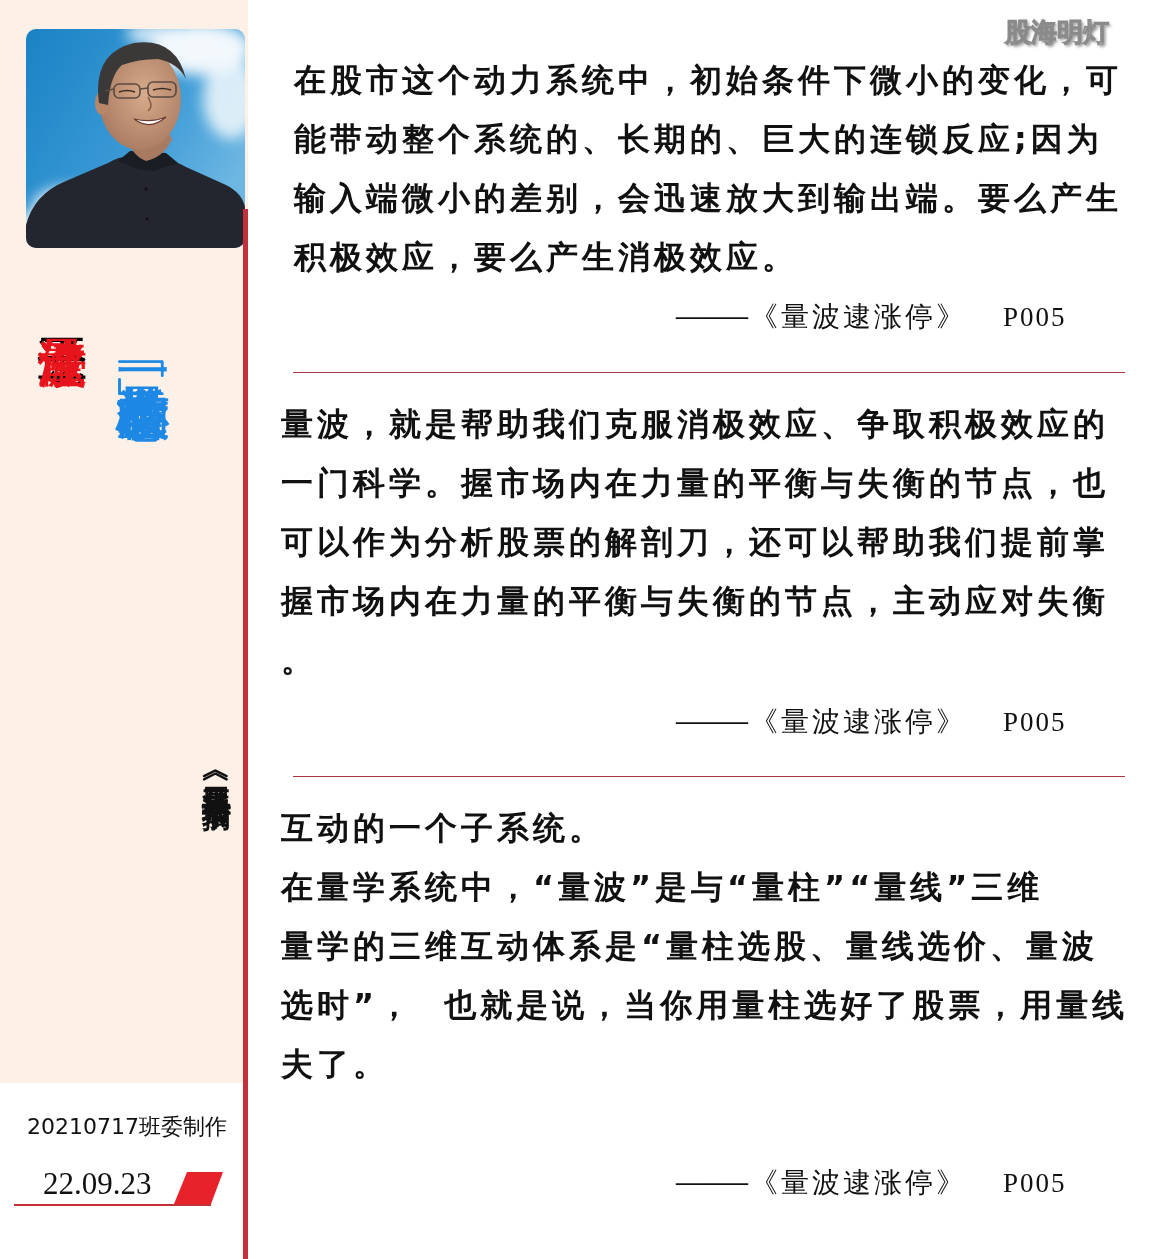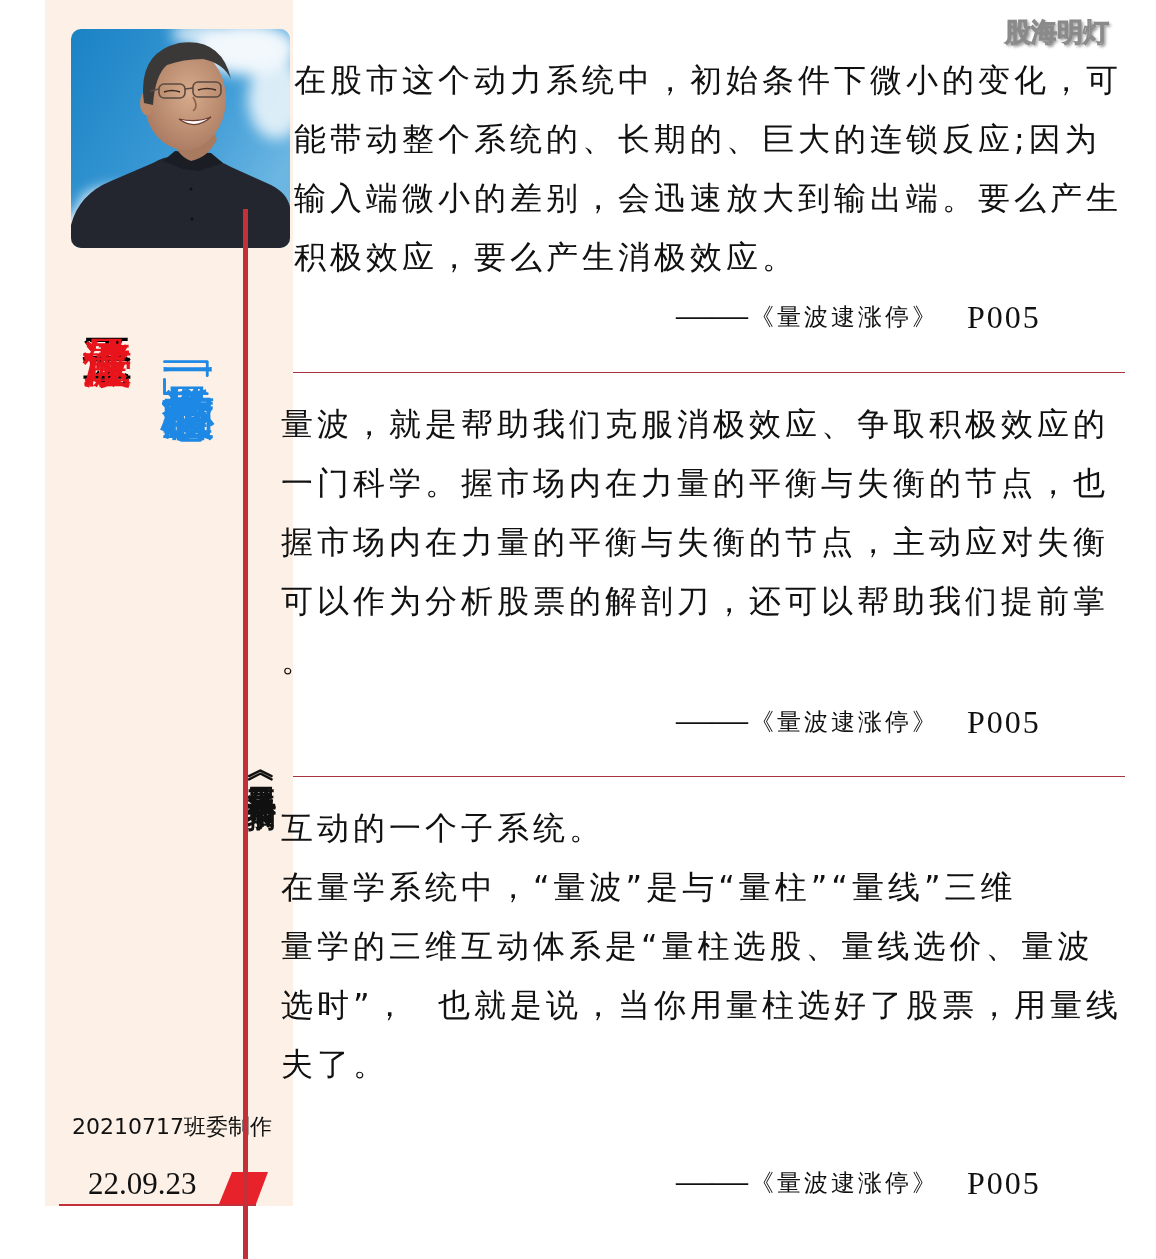--- a/index.html
+++ b/index.html
@@ -2,49 +2,49 @@
 <html><head>
   <meta charset="utf-8">
   <style>
     html, body { margin: 0; padding: 0; }
     body {
       width: 1156px; height: 1259px; position: relative; overflow: hidden;
       background: #ffffff; color: #111111;
       font-family: "DejaVu Sans", "Liberation Sans", sans-serif;
     }
     
-    .sidebar { position: absolute; left: 0; top: 0; width: 248px; height: 1206px; background: #fdf1e7; margin-left: 45px; }
+    .sidebar { position: absolute; left: 0; top: 0; width: 248px; height: 1083px; background: #fdf1e7; }
     .photo { position: absolute; left: 26px; top: 29px; width: 219px; height: 219px; border-radius: 10px; overflow: hidden; z-index: 1; }
     .photo svg { display: block; }
     .side-rule { position: absolute; left: 243px; top: 209px; width: 5px; height: 1050px; background: #c3303a; z-index: 2; }
     .vcol { position: absolute; writing-mode: vertical-rl; white-space: nowrap; }
     .vcol-title { left: 38px; top: 299px; width: 50px; font-size: 50px; line-height: 50px; color: #000; }
     .vcol-title .hl { color: #e8141c; }
     .vcol-sub { left: 116px; top: 344px; width: 54px; font-size: 54px; line-height: 54px; color: #1e88e5; }
     .vcol-src { left: 202px; top: 761px; width: 30px; font-size: 29px; line-height: 30px; letter-spacing: 2px;
                 font-family: "DejaVu Serif", "Liberation Serif", serif; font-weight: bold; color: #111; }
     .credit { position: absolute; left: 27px; top: 1116px; font-size: 22px; line-height: 22px; white-space: nowrap; color: #111; }
     .date { position: absolute; left: 43px; top: 1168px; font-family: "Liberation Serif", "DejaVu Serif", serif;
             font-size: 31px; line-height: 31px; color: #111; white-space: nowrap; }
     .date-underline { position: absolute; left: 14px; top: 1204px; width: 197px; height: 2px; background: #c3303a; }
     .date-flag { position: absolute; left: 174px; top: 1172px; width: 49px; height: 32px; background: #e8222a;
                  clip-path: polygon(13px 0, 49px 0, 37px 100%, 0 100%); }
 
     
     .quote { position: absolute; font-size: 32px; line-height: 59px; letter-spacing: 4px; white-space: nowrap; color: #111; }
-    .quote .line { height: 59px; }
+    .quote .line { height: 59px; font-weight: bold; }
     .q1 { left: 294px; top: 51px; }
     .q2 { left: 281px; top: 395px; }
     .q3 { left: 281px; top: 799px; }
     .divider { position: absolute; left: 293px; width: 832px; height: 1px; background: #a8343f; }
     .cite { position: absolute; left: 676px; height: 34px; display: flex; align-items: center; white-space: nowrap;
             font-family: "Liberation Serif", "DejaVu Serif", serif; color: #111; }
     .cite-dash { font-size: 36px; line-height: 34px; position: relative; top: -2px; }
-    .cite-title { font-size: 24px; letter-spacing: 3px; margin-left: 2px; }
-    .cite-page { font-size: 32px; letter-spacing: 2px; margin-left: 28px; text-align: right; }
+    .cite-title { font-size: 28px; letter-spacing: 3px; margin-left: 2px; }
+    .cite-page { font-size: 27px; letter-spacing: 2px; margin-left: 36px; text-align: right; }
 
     
     .watermark { position: absolute; left: 1005px; top: 12px; font-size: 26px; line-height: 40px; font-weight: bold;
                  color: #ffffff; -webkit-text-stroke: 1px #8a8a8a; text-shadow: 2px 2px 3px rgba(0,0,0,0.45); white-space: nowrap; z-index: 5; }
   </style>
 </head>
 <body>
 
 <div class="sidebar">
 
@@ -120,22 +120,22 @@
 <div class="cite" style="top:300px;">
   <span class="cite-dash">——</span>
   <span class="cite-title">《量波逮涨停》</span>
   <span class="cite-page">P005</span>
 </div>
 <div class="divider" style="top:372px;"></div>
 
 <div class="quote q2">
   <div class="line">量波，就是帮助我们克服消极效应、争取积极效应的</div>
   <div class="line">一门科学。握市场内在力量的平衡与失衡的节点，也</div>
+  <div class="line">可以作为分析股票的解剖刀，还可以帮助我们提前掌</div>
   <div class="line">握市场内在力量的平衡与失衡的节点，主动应对失衡</div>
-  <div class="line">可以作为分析股票的解剖刀，还可以帮助我们提前掌</div>
   <div class="line">。</div>
 </div>
 <div class="cite" style="top:705px;">
   <span class="cite-dash">——</span>
   <span class="cite-title">《量波逮涨停》</span>
   <span class="cite-page">P005</span>
 </div>
 <div class="divider" style="top:776px;"></div>
 
 <div class="quote q3">

